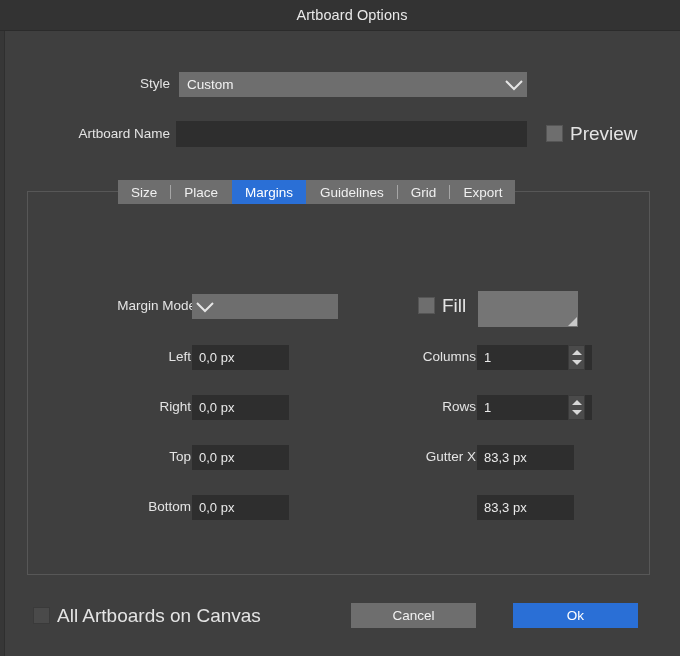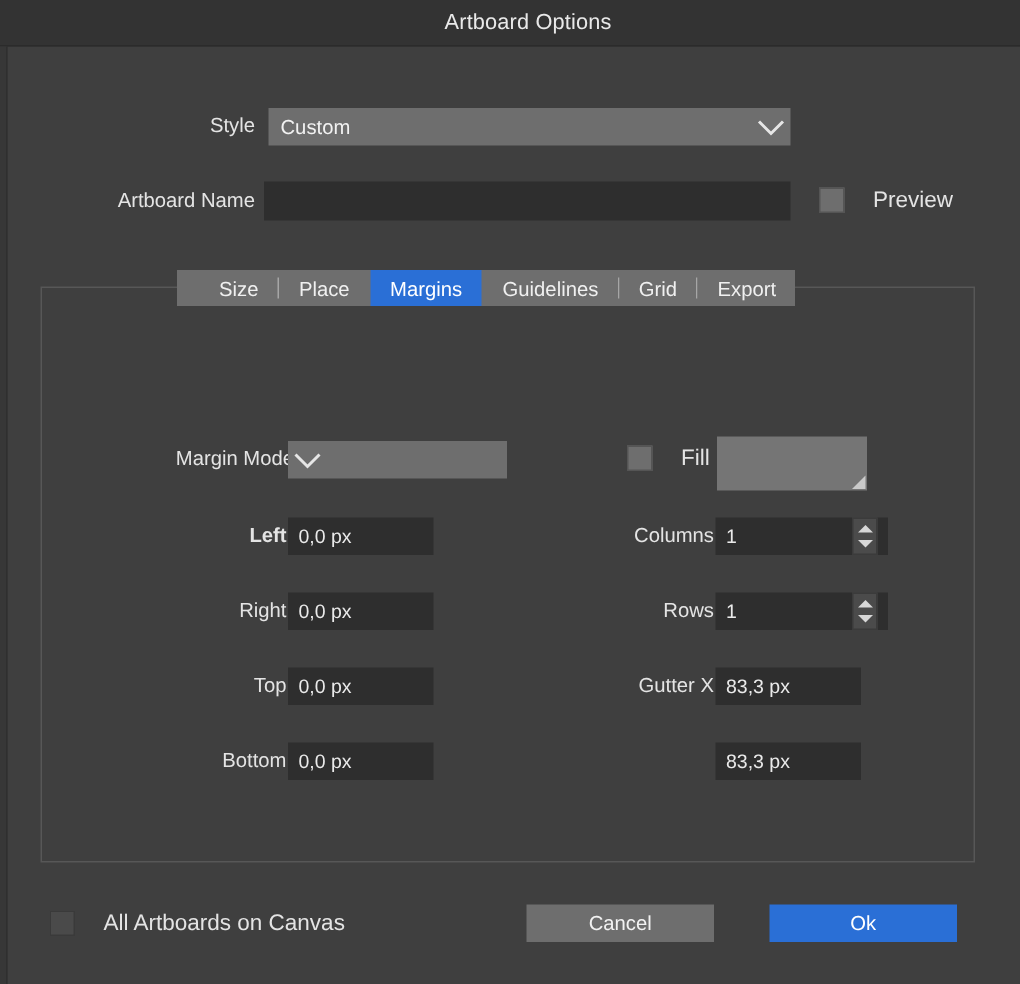--- a/index.html
+++ b/index.html
@@ -113,39 +113,38 @@
     background: #6e6e6e;
     border: 1px solid #555;
     box-sizing: border-box;
   }
   .cb-box.dark {
     background: #4a4a4a;
     border: 1px solid #3a3a3a;
   }
   .cb-label {
     position: absolute;
-    left: 36px;
+    left: 24px;
     top: -1px;
     line-height: 19px;
-    font-size: 15px;
+    font-size: 19px;
     color: #e4e4e4;
     white-space: nowrap;
   }
 
   
   .tabstrip {
     position: absolute;
     left: 118px;
     top: 180px;
     height: 24px;
     display: flex;
     align-items: stretch;
     background: #6e6e6e;
     z-index: 5;
-    padding-left: 15px;
   }
   .tab {
     position: relative;
     display: flex;
     align-items: center;
     justify-content: center;
     padding: 0 13px;
     font-size: 13.5px;
     color: #f0f0f0;
     background: #6e6e6e;
@@ -300,21 +299,21 @@
 
     <div class="field-label" style="left:65px; top:104px; width:103px;">Margin Mode</div>
     <div class="select" style="left:164px; top:102px; width:146px; height:25px;">
       <span class="chev">
         <svg width="20" height="12" viewBox="0 0 20 12">
             <polyline points="2,2 10,10 18,2" fill="none" stroke="#e6e6e6" stroke-width="2"></polyline>
           </svg>
       </span>
     </div>
 
-    <div class="field-label" style="left:85px; top:155px; width:78px;font-weight:bold;">Left</div>
+    <div class="field-label" style="left:85px; top:155px; width:78px;">Left</div>
     <div class="textfield" style="left:164px; top:153px; width:97px; height:25px;">
       <span class="val">0,0 px</span>
     </div>
 
     <div class="field-label" style="left:85px; top:205px; width:78px;">Right</div>
     <div class="textfield" style="left:164px; top:203px; width:97px; height:25px;">
       <span class="val">0,0 px</span>
     </div>
 
     <div class="field-label" style="left:85px; top:255px; width:78px;">Top</div>

